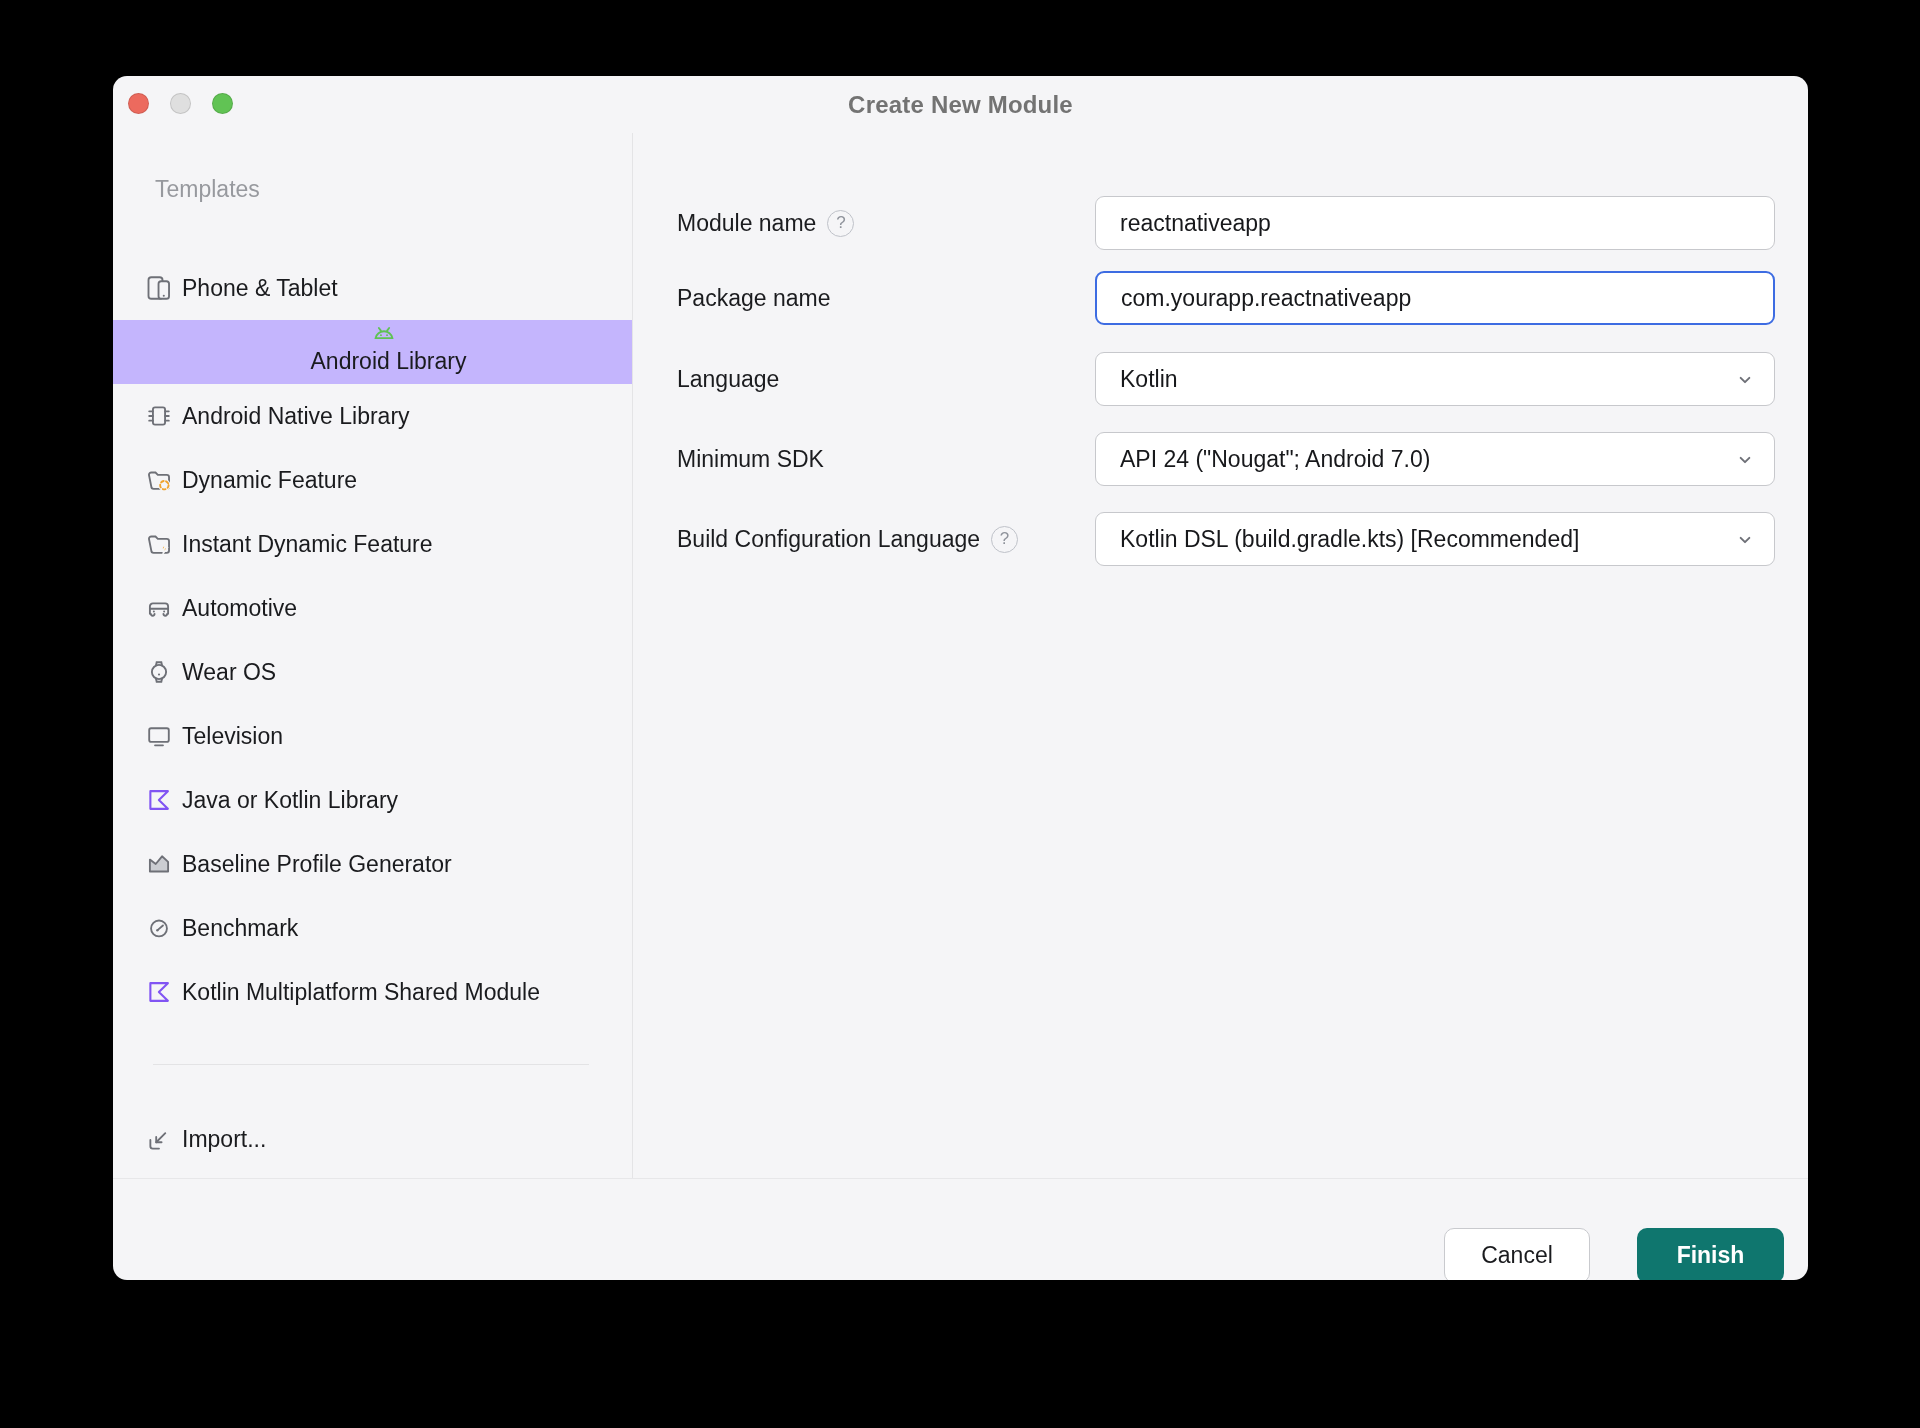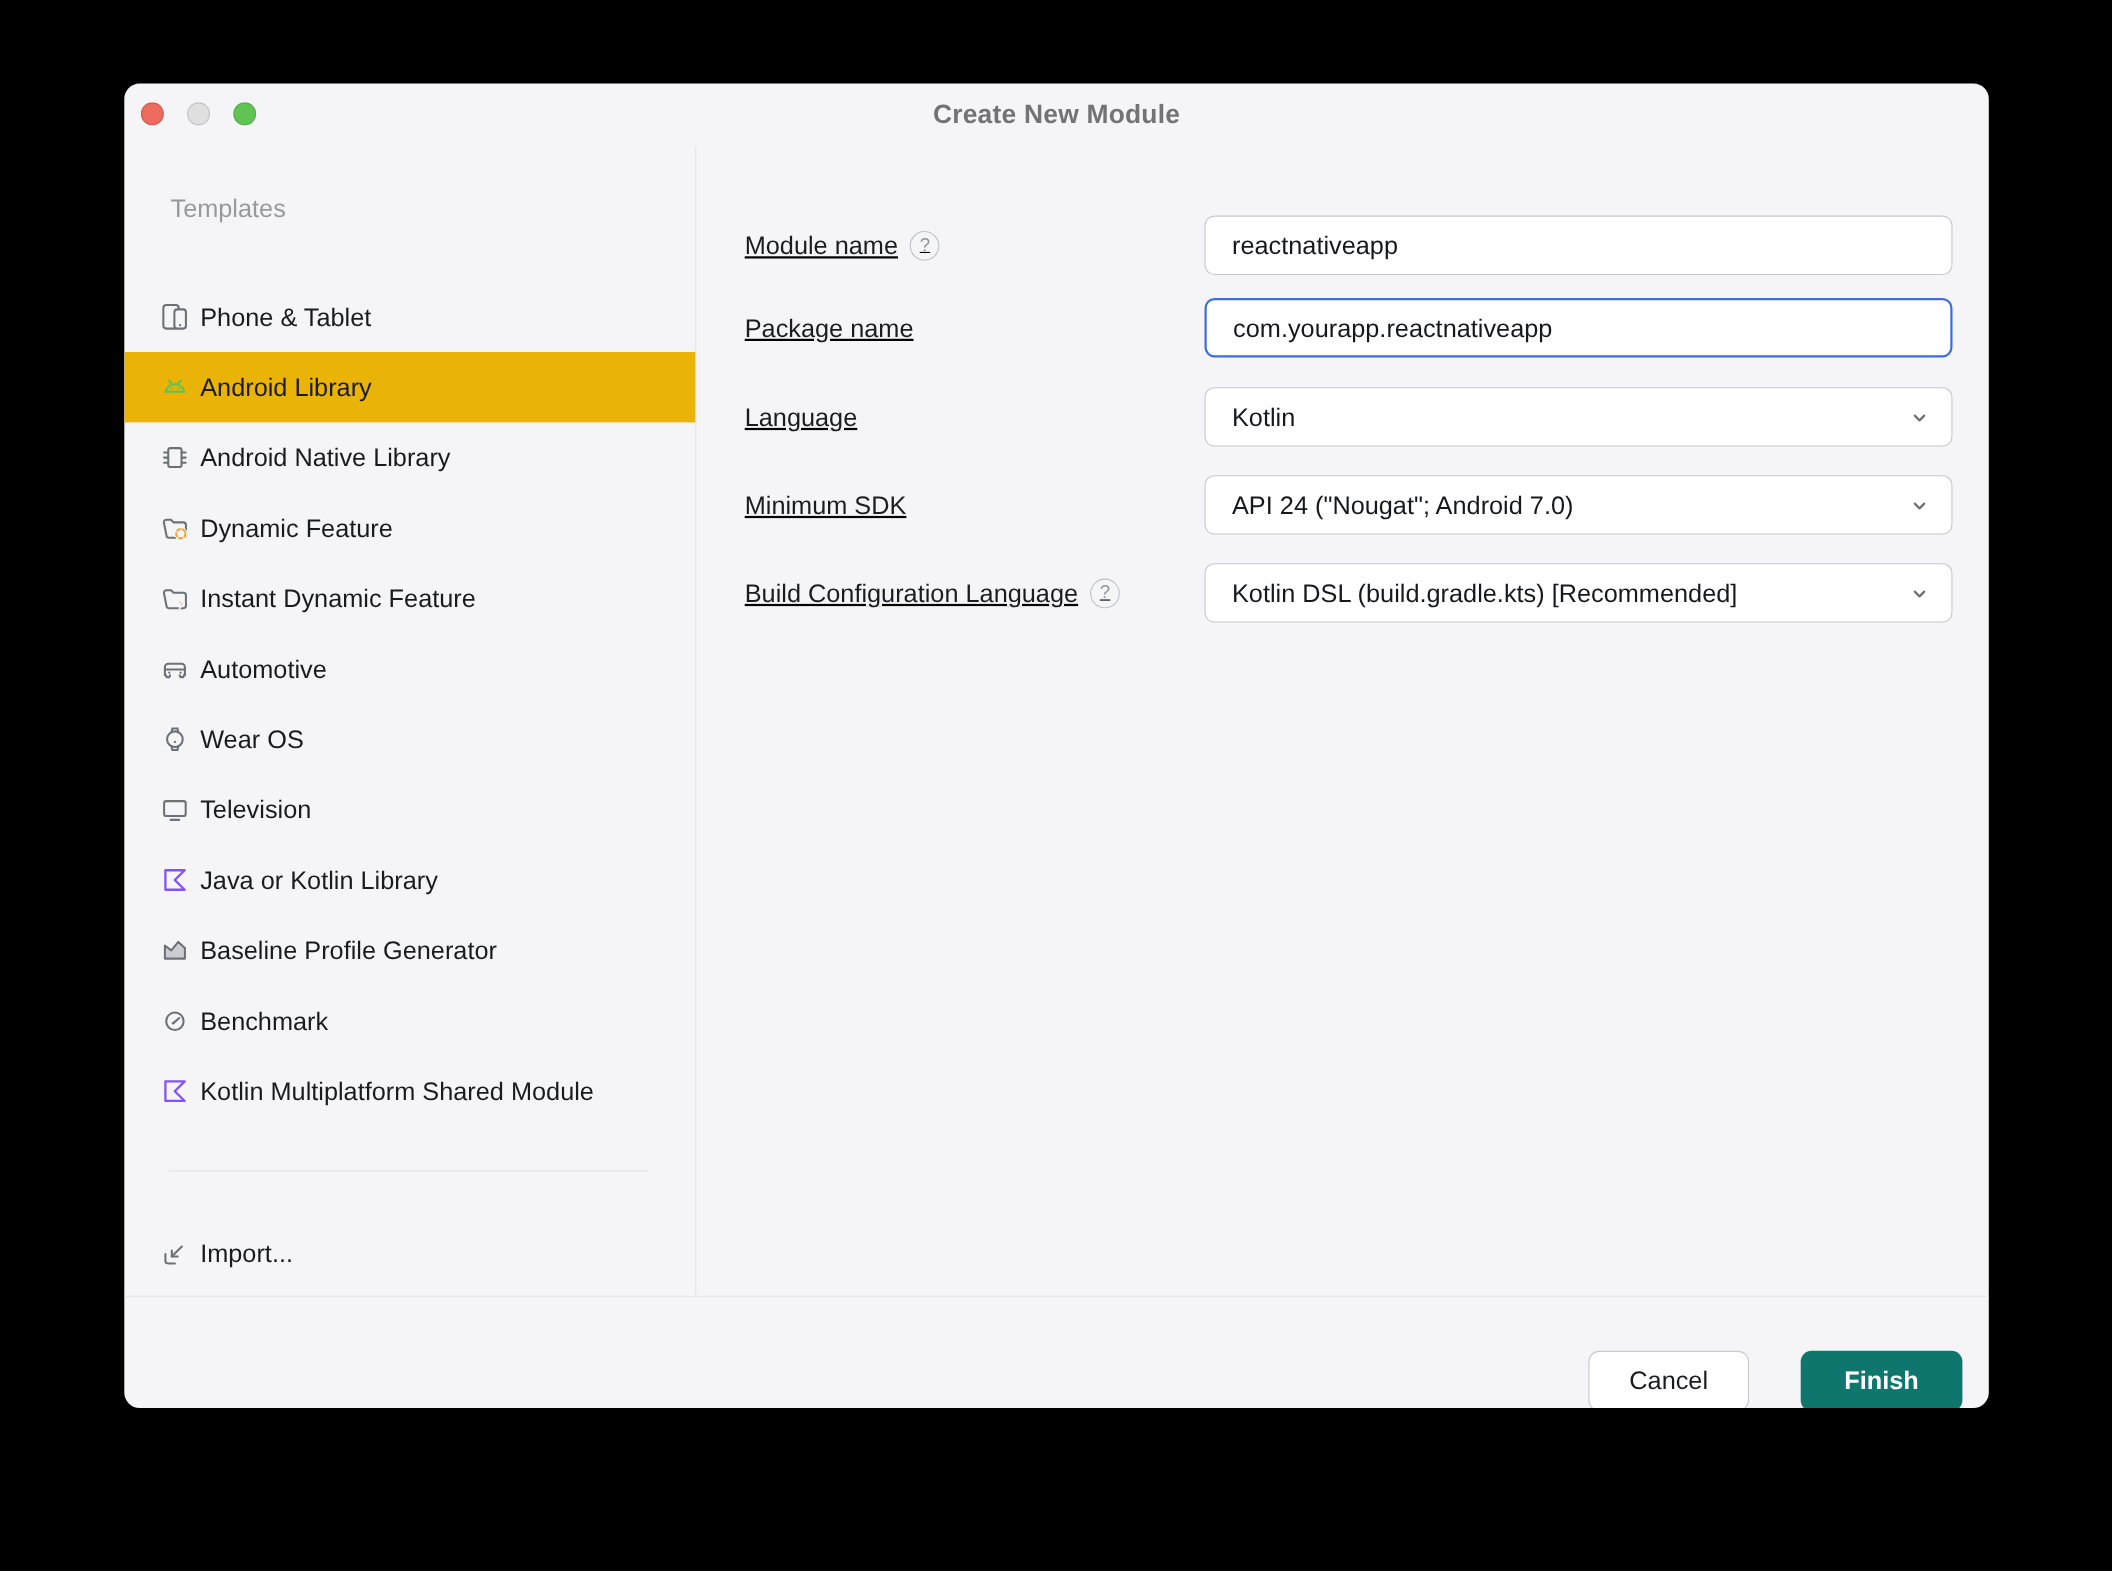--- a/index.html
+++ b/index.html
@@ -22,28 +22,28 @@
   
   .v-divider { position:absolute; left:519px; top:57px; width:1px; height:1045px; background:#E4E4E6; }
   .sidebar-header {
     position:absolute; left:42px; top:100px; font-size:23px; color:#97999E;
   }
   .sidebar-list { position:absolute; left:0; top:180px; width:519px; }
   .side-item {
     height:64px; display:flex; align-items:center; padding-left:32px;
     font-size:23px; color:#1A1B1E; cursor:default; --icon-bg:#F5F5F7;
   }
-  .side-item.selected { background:#eab308; --icon-bg:#DEDEDE; }
+  .side-item.selected { background:#c4b5fd;flex-direction:column; --icon-bg:#DEDEDE; }
   .side-item .ic { width:28px; height:28px; margin-right:9px; flex:0 0 28px; display:flex; align-items:center; justify-content:center; }
   .ic svg { width:28px; height:28px; }
   .gray-stroke { stroke:#6E7077; }
   .sidebar-sep { position:absolute; left:40px; top:988px; width:436px; height:1px; background:#E3E3E5; }
   .import-item { position:absolute; left:0; top:1031px; width:519px; }
   
-  .form-row { position:absolute; left:564px; height:54px; display:flex; align-items:center;text-decoration:underline; }
+  .form-row { position:absolute; left:564px; height:54px; display:flex; align-items:center; }
   .row-0 { top:120px; } .row-1 { top:195px;align-items:center; } .row-2 { top:276px; } .row-3 { top:356px; } .row-4 { top:436px; }
   .form-label { font-size:23px; color:#1B1C1F; display:flex; align-items:center; }
   .help {
     width:27px; height:27px; border:1.5px solid #BFC2C9; border-radius:50%;
     color:#8F939B; font-size:17px; display:flex; align-items:center; justify-content:center;
     margin-left:11px; padding-bottom:1px;
   }
   .field {
     position:absolute; left:418px; top:0; width:680px; height:54px;
     background:#FFF; border:1.5px solid #C7C8CC; border-radius:9px;

